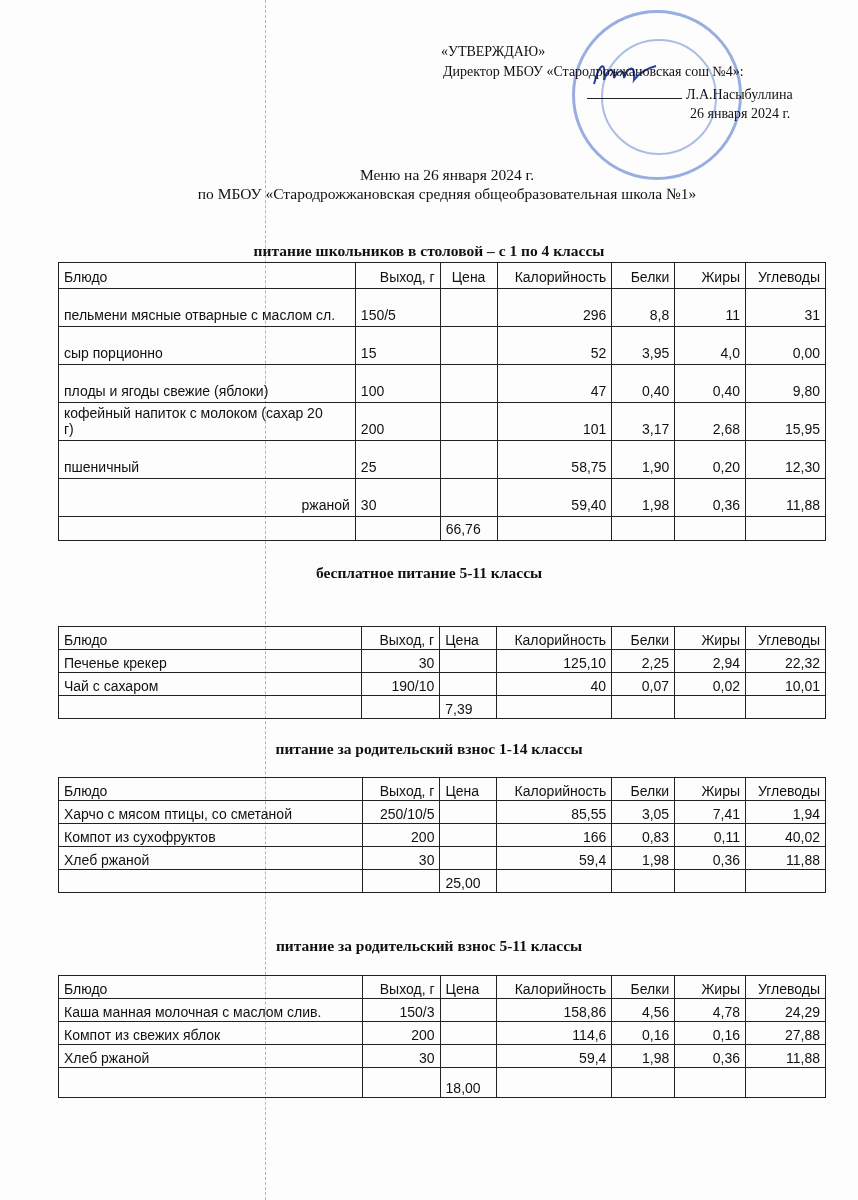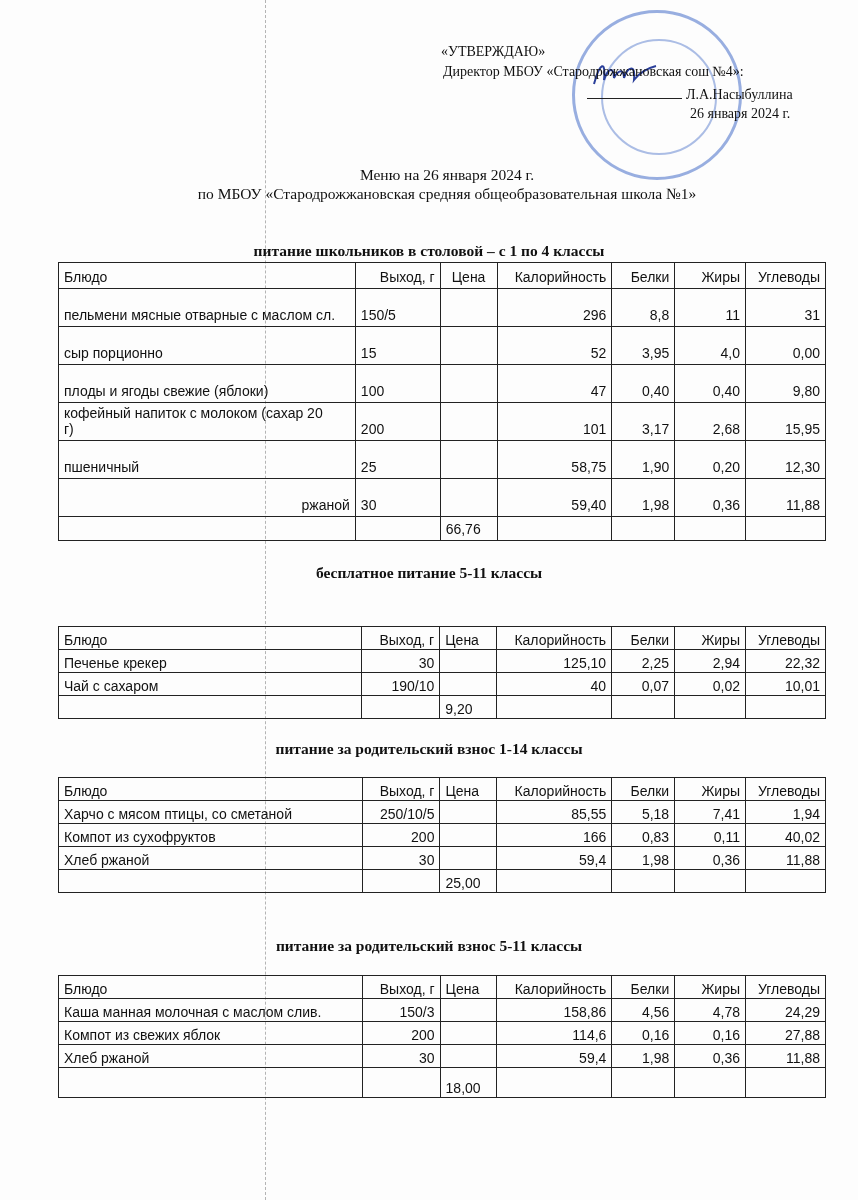--- a/index.html
+++ b/index.html
@@ -172,21 +172,21 @@
     <td class="r">190/10</td>
     <td></td>
     <td class="r">40</td>
     <td class="r">0,07</td>
     <td class="r">0,02</td>
     <td class="r">10,01</td>
   </tr>
   <tr>
     <td></td>
         <td></td>
-    <td class="l">9,20</td>
+    <td class="l">7,39</td>
     <td></td>
         <td></td>
         <td></td>
         <td></td>
   </tr>
 </tbody>
   </table>
 
 <div class="sect serif" style="top:740px;">питание за родительский взнос 1-14 классы</div>
 <table class="tx" style="left:58px; top:777px; width:768px;">
@@ -207,21 +207,21 @@
     <th class="c">Калорийность</th>
     <th class="c">Белки</th>
     <th class="c">Жиры</th>
     <th class="c">Углеводы</th>
   </tr>
   <tr>
     <td class="l">Харчо с мясом птицы, со сметаной</td>
     <td class="r">250/10/5</td>
     <td></td>
     <td class="r">85,55</td>
-    <td class="r">5,18</td>
+    <td class="r">3,05</td>
     <td class="r">7,41</td>
     <td class="r">1,94</td>
   </tr>
   <tr>
     <td class="l">Компот из сухофруктов</td>
     <td class="r">200</td>
     <td></td>
     <td class="r">166</td>
     <td class="r">0,83</td>
     <td class="r">0,11</td>

